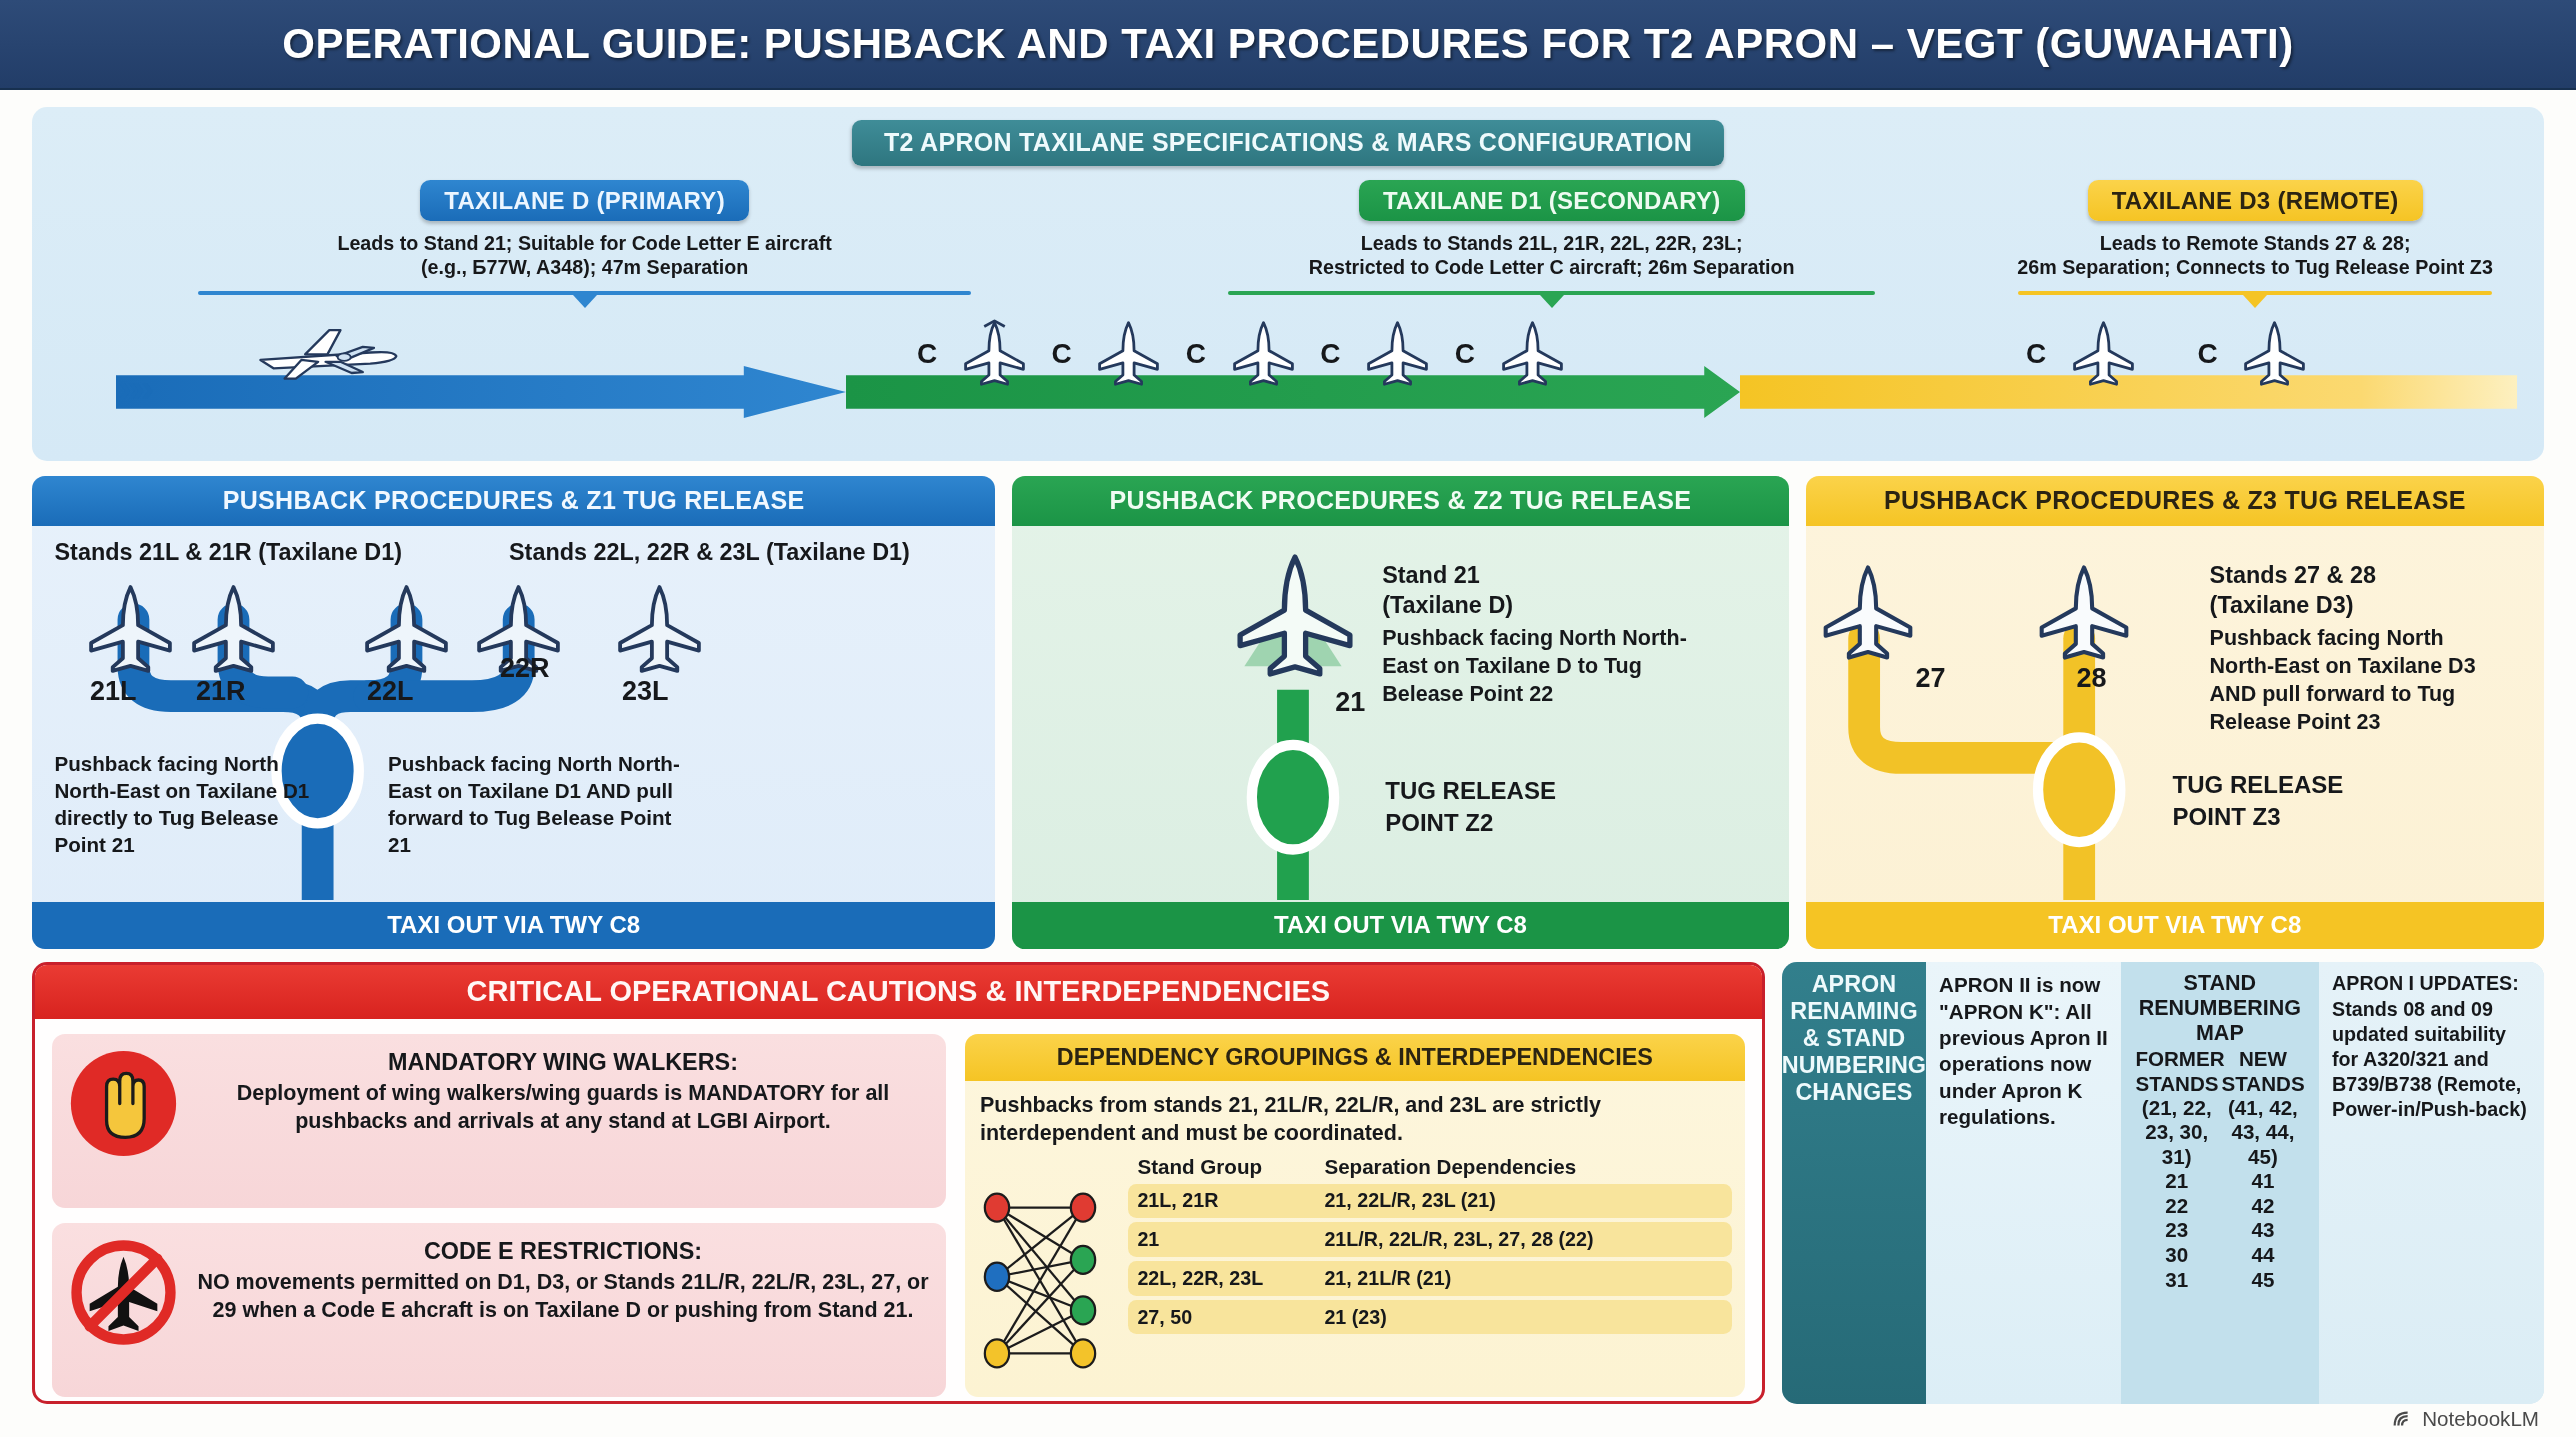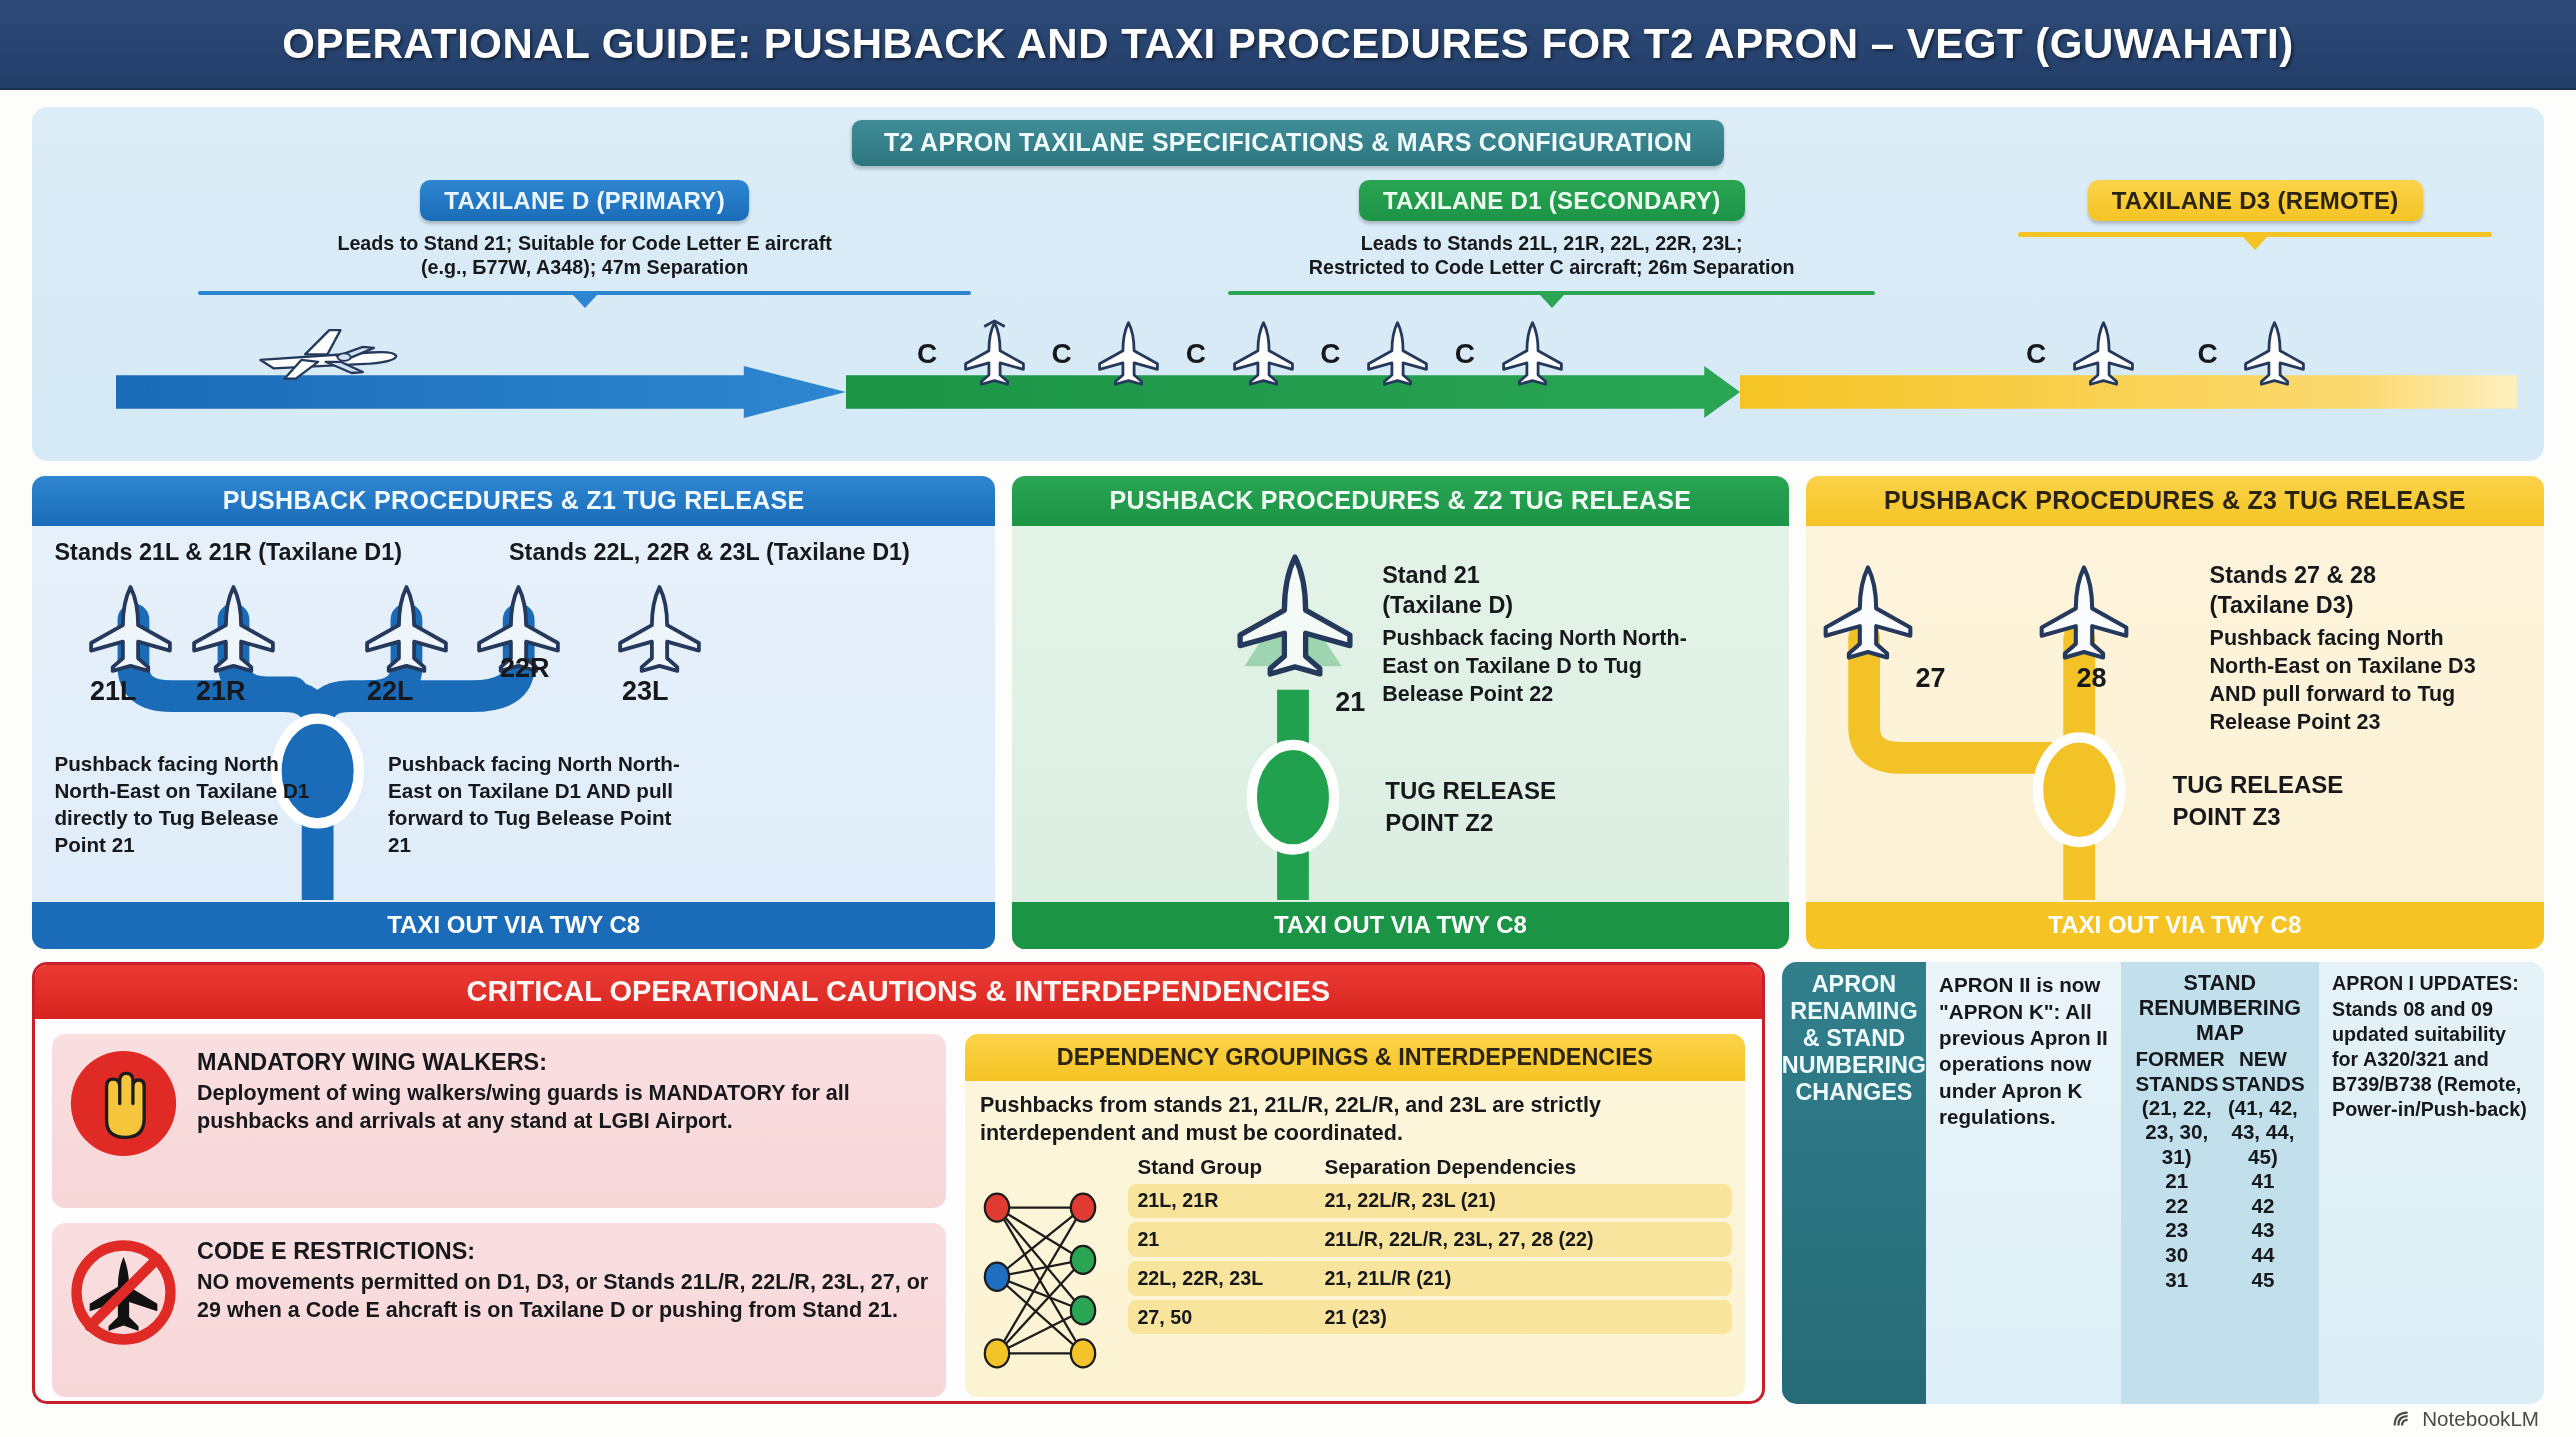--- a/index.html
+++ b/index.html
@@ -85,21 +85,21 @@
   .grp-title { position:absolute; font-size: 23.4px; font-weight:bold; color:#16181b; }
   .stand-lbl { position:absolute; font-size: 27px; font-weight:bold; color:#16181b; }
   .body-txt { position:absolute; font-size: 20.6px; font-weight:bold; line-height:1.3; color:#16181b; }
   .trp { position:absolute; font-size: 24px; font-weight:bold; line-height:1.15; color:#16181b; }
 
   
   .bottom { display:flex; gap: 17px; margin: 13px 32px 0 32px; height: 442px; }
   .cautions { width: 1746px; border: 3.7px solid #c8202b; border-radius: 15px; overflow:hidden; background:#fffefe; display:flex; flex-direction:column; }
   .cautions-head { background: linear-gradient(180deg,#ea3b33,#d8231f); color:#fff7f6; font-size: 29px; font-weight:bold; text-align:center; padding: 10.3px 0 11.2px; }
   .cautions-body { flex:1; display:flex; gap: 19px; padding: 15px 17px; }
-  .caut-col { width: 894px; display:flex; flex-direction:column; gap: 15px; }
+  .caut-col { width: 894px; display:flex; flex-direction:column; gap: 15px; text-align: center; }
   .caut-card { background: linear-gradient(180deg,#fadfe0,#f7d6d8); border-radius: 13px; padding: 15px 17px; display:flex; gap: 19px; align-items:flex-start; flex:1; }
   .caut-icon { flex:0 0 auto; }
   .caut-title { font-size: 23.4px; font-weight:bold; color:#16181b; margin-bottom: 3.7px; }
   .caut-text { font-size: 21.5px; font-weight:bold; line-height:1.3; color:#16181b; }
 
   .dep { flex:1; background: linear-gradient(180deg,#fdf6dd,#fcf3d2); border-radius: 13px; overflow:hidden; display:flex; flex-direction:column; }
   .dep-head { background: linear-gradient(180deg,#fbd34a,#f5c424); color:#2b2412; font-size: 23.4px; font-weight:bold; text-align:center; padding: 9.4px 0 10.3px; }
   .dep-intro { font-size: 21.5px; font-weight:bold; line-height:1.28; padding: 11.2px 15px 7.5px; color:#16181b; }
   .dep-main { display:flex; gap: 26px; padding: 0 13px 20px; flex:1; }
   .dep-graph { width: 124px; flex:0 0 auto; padding-top: 32px; }
@@ -150,20 +150,24 @@
         <div class="pill green">TAXILANE D1 (SECONDARY)</div>
         <div class="lane-desc">
           <div>Leads to Stands 21L, 21R, 22L, 22R, 23L;</div>
           <div>Restricted to Code Letter C aircraft; 26m Separation</div>
         </div>
         <div class="rule green"></div>
         <div class="notch green"></div>
       </div>
       <div class="lane d3">
         <div class="pill yellow">TAXILANE D3 (REMOTE)</div>
+        <div class="lane-desc">
+          <div>Leads to Remote Stands 27 &amp; 28;</div>
+          <div>26m Separation; Connects to Tug Release Point Z3</div>
+        </div>
         <div class="rule yellow"></div>
         <div class="notch yellow"></div>
       </div>
     </div>
 
     <div class="runway">
       <div class="seg d"></div>
       <div class="seg d1"></div>
       <div class="seg d3"></div>
       <div class="chev">»»</div>

